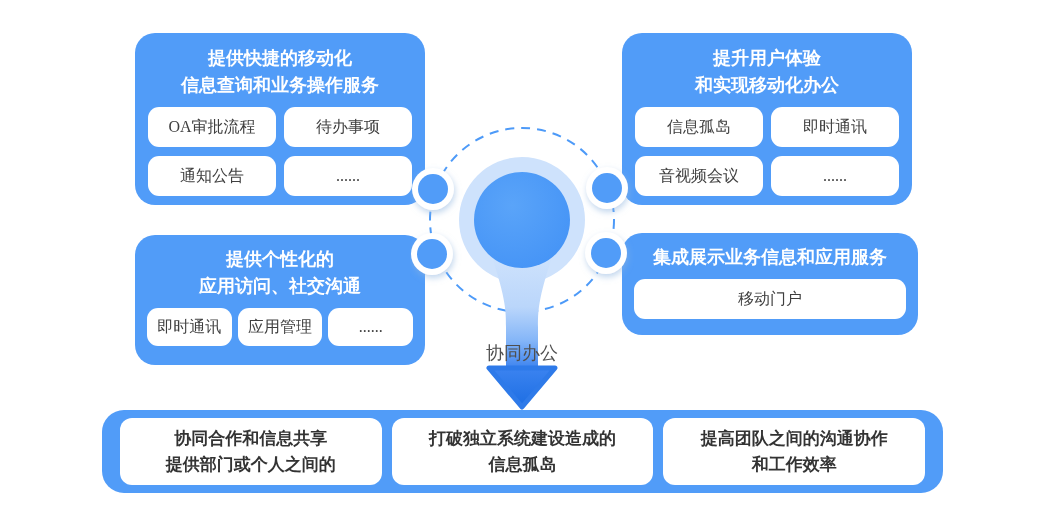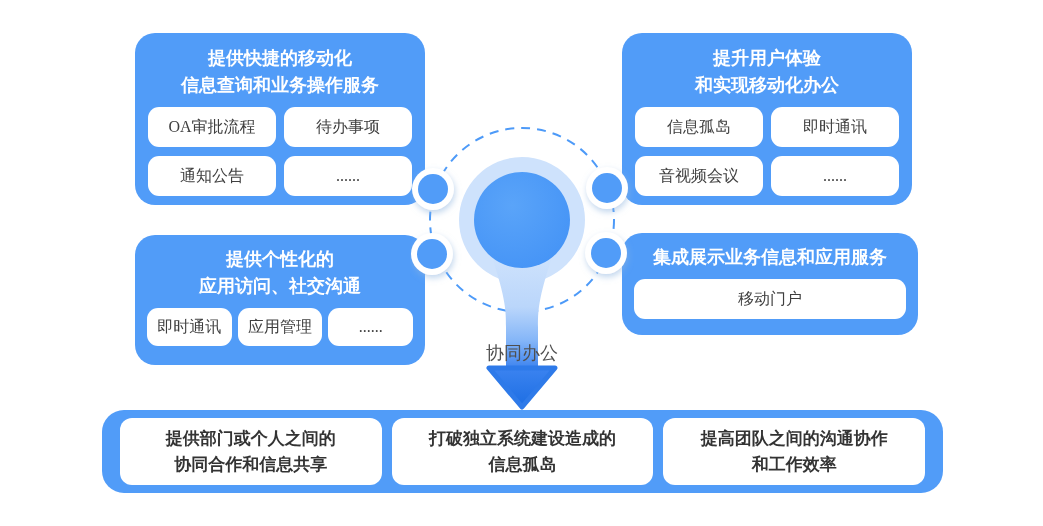--- a/index.html
+++ b/index.html
@@ -157,22 +157,22 @@
       <circle cx="196" cy="138" r="21" fill="#ffffff" filter="url(#dotShadow)"></circle>
       <circle cx="196" cy="138" r="15" fill="#519CF8"></circle>
     </g>
   </svg>
 
 
   <div class="arrow-label">协同办公</div>
 
   <div class="bottom-band">
     <div class="bottom-item">
+      <div>协同合作和信息共享</div>
       <div>提供部门或个人之间的</div>
-      <div>协同合作和信息共享</div>
     </div>
     <div class="bottom-item">
       <div>打破独立系统建设造成的</div>
       <div>信息孤岛</div>
     </div>
     <div class="bottom-item">
       <div>提高团队之间的沟通协作</div>
       <div>和工作效率</div>
     </div>
   </div>

